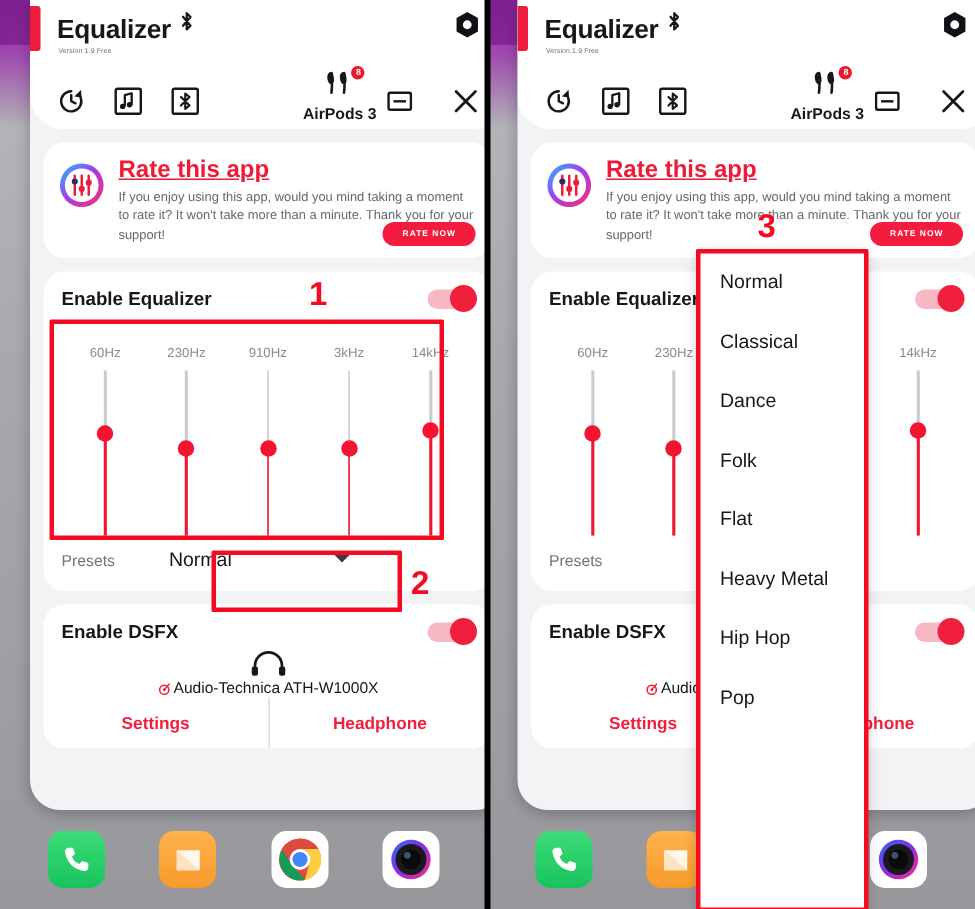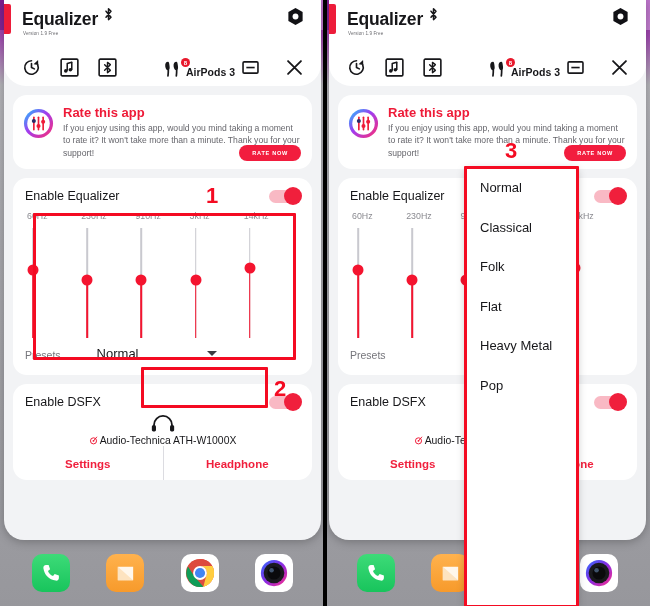--- a/index.html
+++ b/index.html
@@ -31,21 +31,21 @@
   }
   .wallpaper:after{
     content:"";
     position:absolute; left:0; right:0; top:0; height:30px;
     background: linear-gradient(135deg,#7d1f8f 0%, #a342b4 55%, #c27fcf 100%);
   }
 
   
   .app-window {
     position: absolute;
-    left: 4px; top: 0; width: 317px;
+    left: 20px; top: 0; width: 317px;
     height: 540px;
     background: #f2f3f5;
     border-radius: 0 0 20px 20px;
     overflow: hidden;
     box-shadow: 0 2px 10px rgba(0,0,0,.25);
   }
 
   
   .app-header {
     position: relative;
@@ -84,21 +84,21 @@
     display: flex; align-items: flex-end;
     padding: 0 12px;
   }
   .tb-icon {
     width: 30px; height: 30px;
     display: flex; align-items: center; justify-content: center;
     margin-right: 8px;
   }
   .tb-spacer { flex: 1; }
   .device-block {
-    display: flex; flex-direction: row; align-items: center;
+    display: flex; flex-direction: column; align-items: center;
     margin-bottom: 0px; position: relative;
   }
   .device-name { font-size: 10.5px; font-weight: 700; color: #17171a; margin-top: 1px; }
   .device-badge {
     position: absolute; right: -4px; top: -2px;
     width: 9px; height: 9px; border-radius: 50%;
     background: #e8192c; color: #fff; font-size: 6px; font-weight: 700;
     display: flex; align-items: center; justify-content: center;
   }
   .tb-right { display: flex; align-items: center; gap: 14px; margin-left: auto; }
@@ -110,51 +110,51 @@
     margin: 9px 9px 0 9px;
     position: relative;
   }
   
   .rate-card { padding: 10px 12px 10px 10px; display: flex; gap: 9px; }
   .rate-logo {
     width: 31px; height: 31px; border-radius: 50%;
     flex: 0 0 31px; margin-top: 3px; position: relative;
   }
   .rate-body { flex: 1; min-width: 0; }
-  .rate-title { color: #ee1b38; font-weight: 700; font-size: 13px; margin-bottom: 2px; }
+  .rate-title { color: #ee1b38; font-weight: 700; font-size: 16px; margin-bottom: 2px; text-decoration: underline; }
   .rate-text  { color: #66666c; font-size: 8.6px; line-height: 1.45; }
   .rate-now-btn {
     position: absolute; right: 11px; bottom: 8px;
     background: #f21d3e; color: #fff;
     font-size: 5.6px; font-weight: 700; letter-spacing: .7px;
     padding: 5px 13px; border-radius: 10px; border: none;
     cursor: pointer;
   }
 
   
   .eq-card { padding: 9px 0 4px 0; }
   .row-head {
     display: flex; align-items: center; justify-content: space-between;
     padding: 0 12px 2px 12px; position: relative; height: 20px;
   }
-  .row-title { font-size: 12.5px; font-weight: 400; color: #17171a; }
+  .row-title { font-size: 12.5px; font-weight: 700; color: #17171a; }
   .switch {
     width: 31px; height: 13px; border-radius: 7px;
     background: #f9b9c4; position: relative;
   }
   .switch .knob {
     position: absolute; right: -2px; top: -2.5px;
     width: 18px; height: 18px; border-radius: 50%;
     background: #f01f3c;
   }
 
   .bands {
     display: flex; padding: 4px 14px 2px 14px;
   }
-  .band { flex: 1; display: flex; flex-direction: column; align-items: flex-start; }
+  .band { flex: 1; display: flex; flex-direction: column; align-items: center; margin-top: 16px; }
   .band-label { font-size: 8.8px; color: #8a8a90; margin-bottom: 7px; }
   .slider {
     position: relative; width: 12px; height: 110px;
   }
   .slider .track {
     position: absolute; left: 50%; transform: translateX(-50%);
     top: 0; bottom: 0; width: 1.6px; background: #c9c9cf;
   }
   .slider .fill {
     position: absolute; left: 50%; transform: translateX(-50%);
@@ -723,23 +723,25 @@
           <circle cx="16" cy="16" r="7" fill="#0a0a0c"></circle>
           <circle cx="13.4" cy="13" r="2.4" fill="#49607e" opacity=".85"></circle>
         </svg>
       </div>
     </div>
   </div>
 
   <div class="dropdown">
     <div class="dd-item">Normal</div>
     <div class="dd-item">Classical</div>
+    <div class="dd-item">Dance</div>
     <div class="dd-item">Folk</div>
     <div class="dd-item">Flat</div>
     <div class="dd-item">Heavy Metal</div>
+    <div class="dd-item">Hip Hop</div>
     <div class="dd-item">Pop</div>
   </div>
 
   <div class="anno-box" style="left:464px; top:166px; width:115px; height:442px; z-index:70;"></div>
   <div class="anno-num" style="left:505px; top:138px; z-index:70;">3</div>
 
   <div class="divider-line"></div>
 </div>
 
 </body></html>

